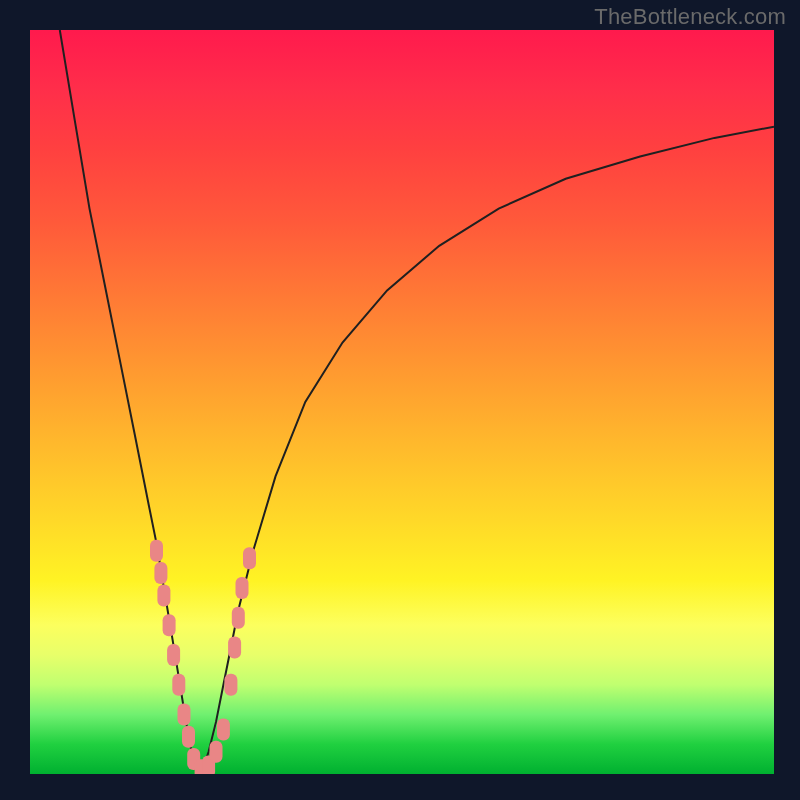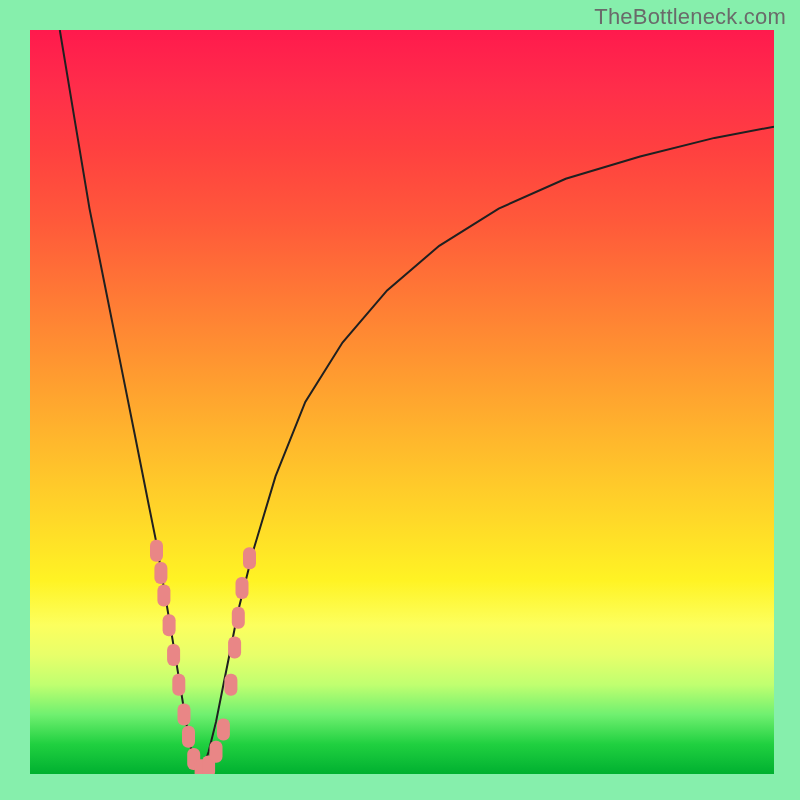--- a/index.html
+++ b/index.html
@@ -8,21 +8,21 @@
     width: 800px;
     height: 800px;
     overflow: hidden;
     background: #000;
     font-family: Arial, Helvetica, sans-serif;
   }
   .outer {
     position: relative;
     width: 800px;
     height: 800px;
-    background: #86efac;
+    background: #0f172a;
   }
   .plot {
     position: absolute;
     left: 30px;
     top: 30px;
     width: 744px;
     height: 744px;
     
     background: linear-gradient(
       to bottom,

